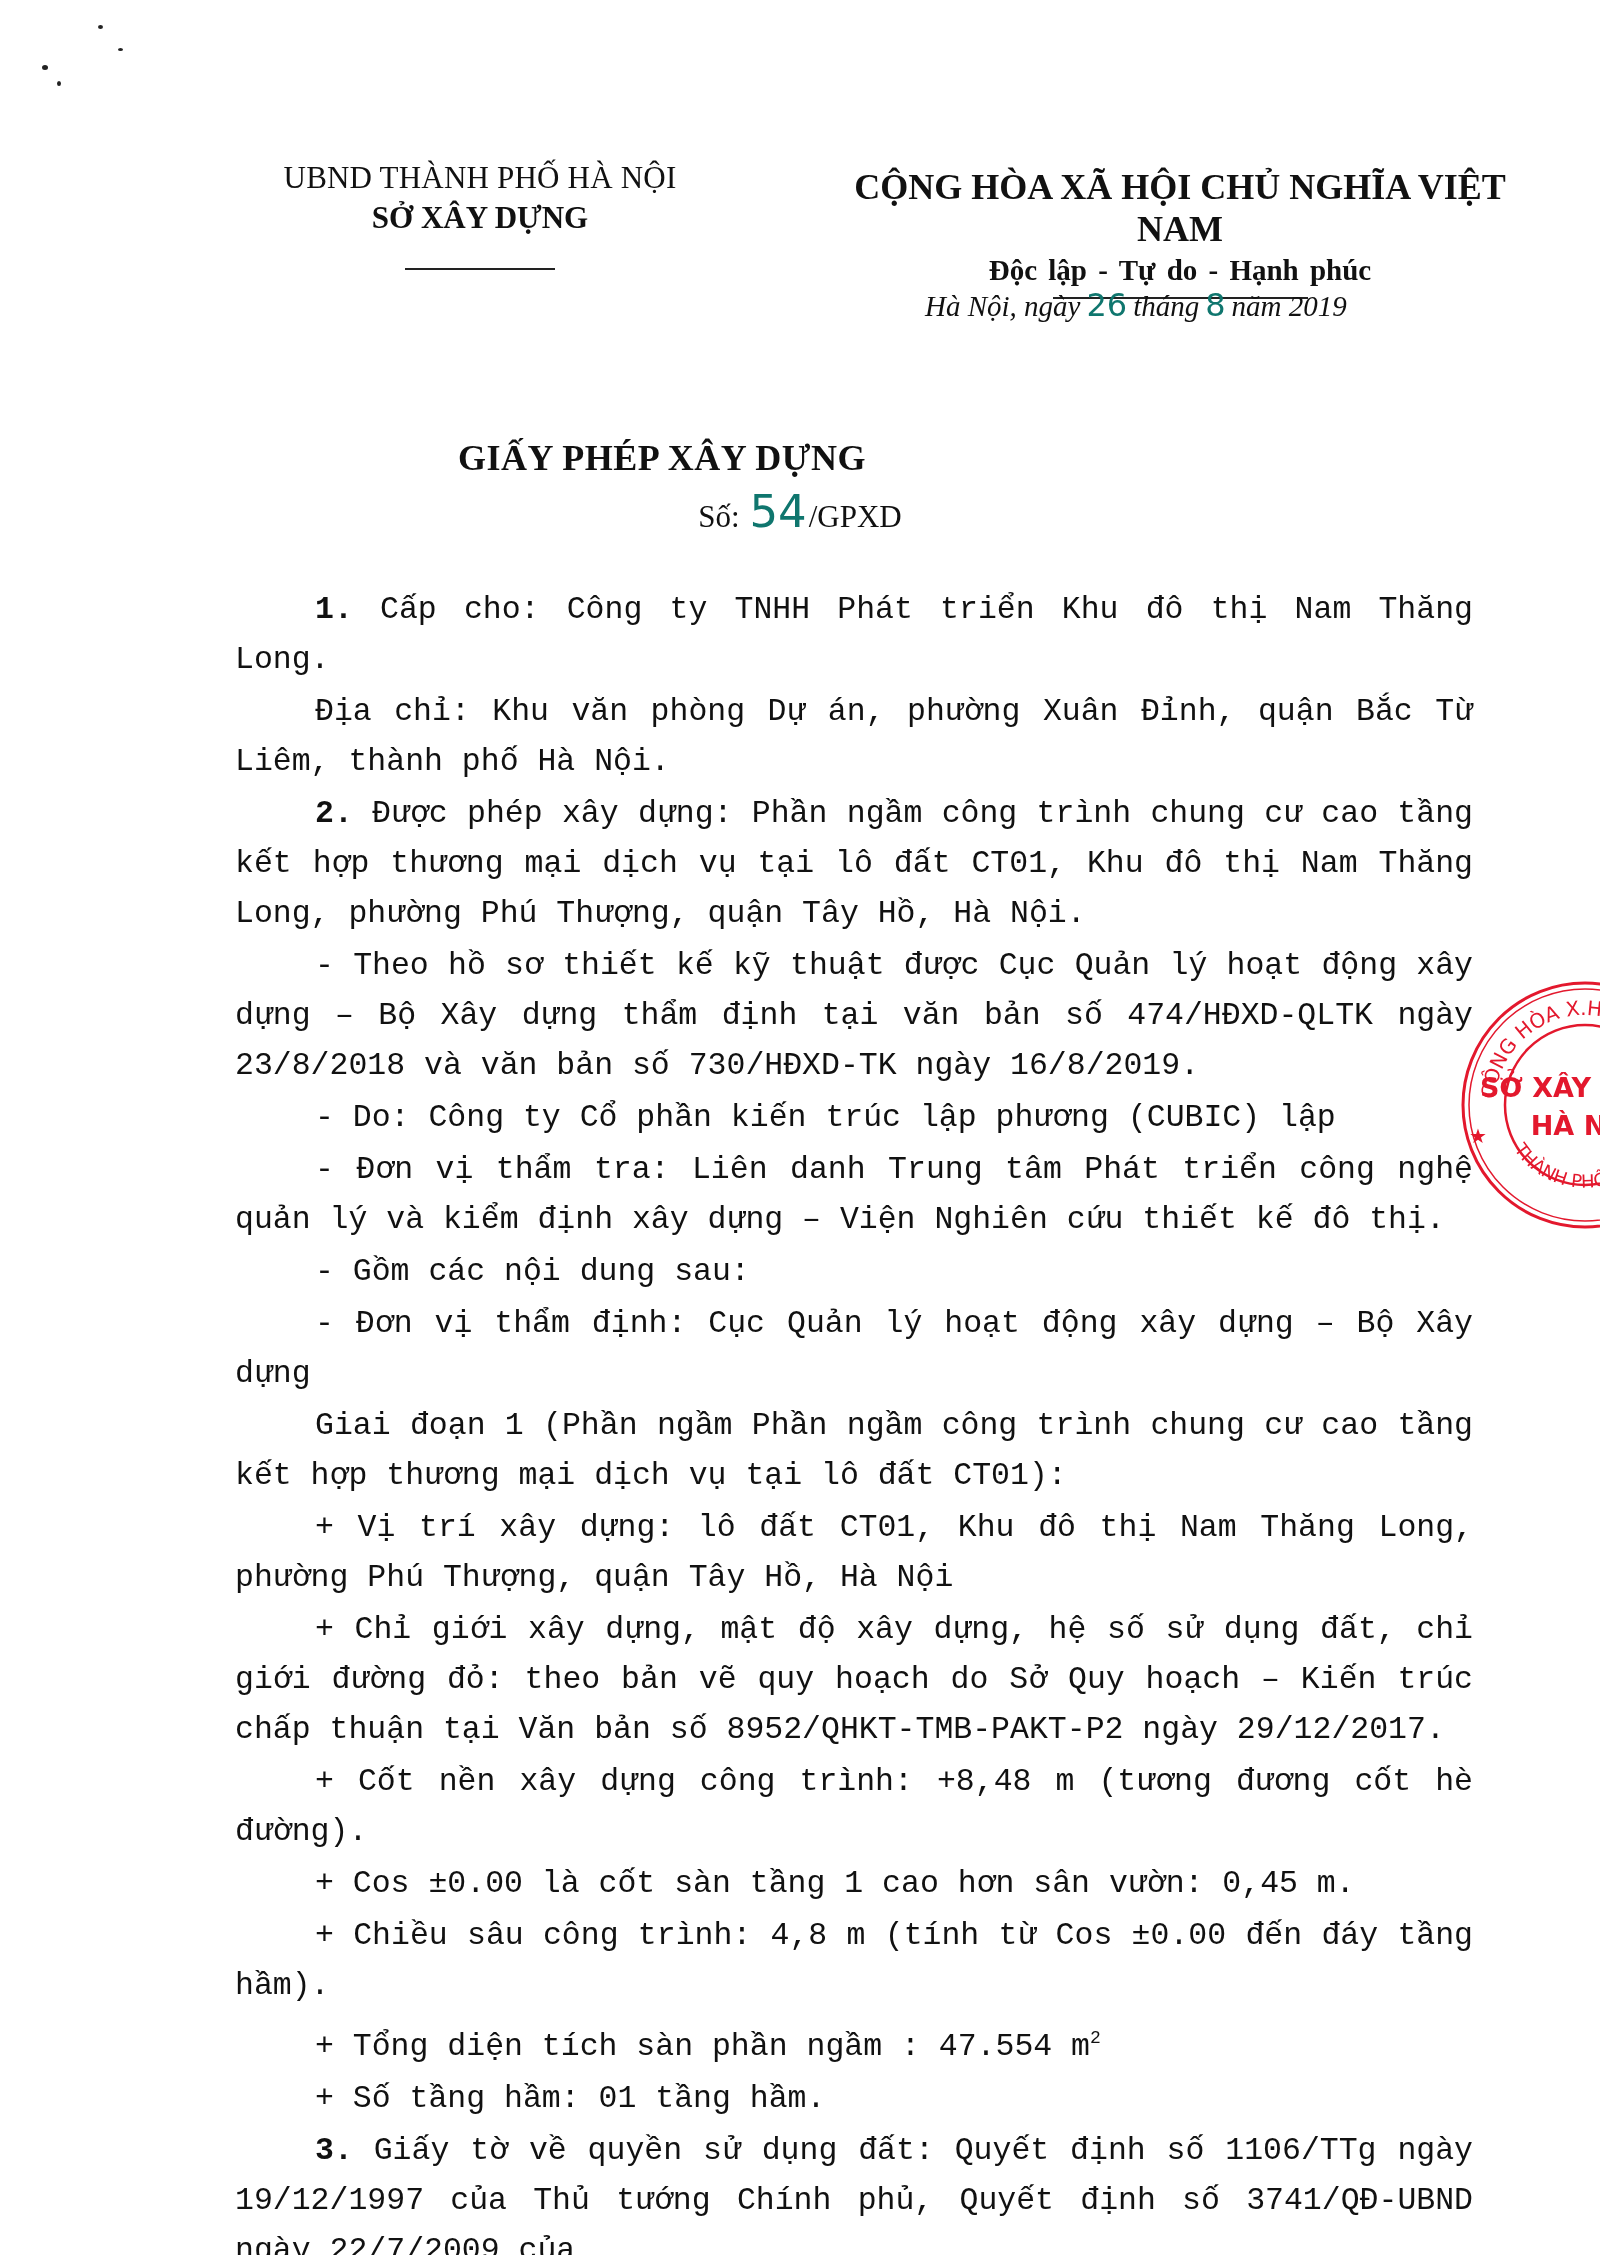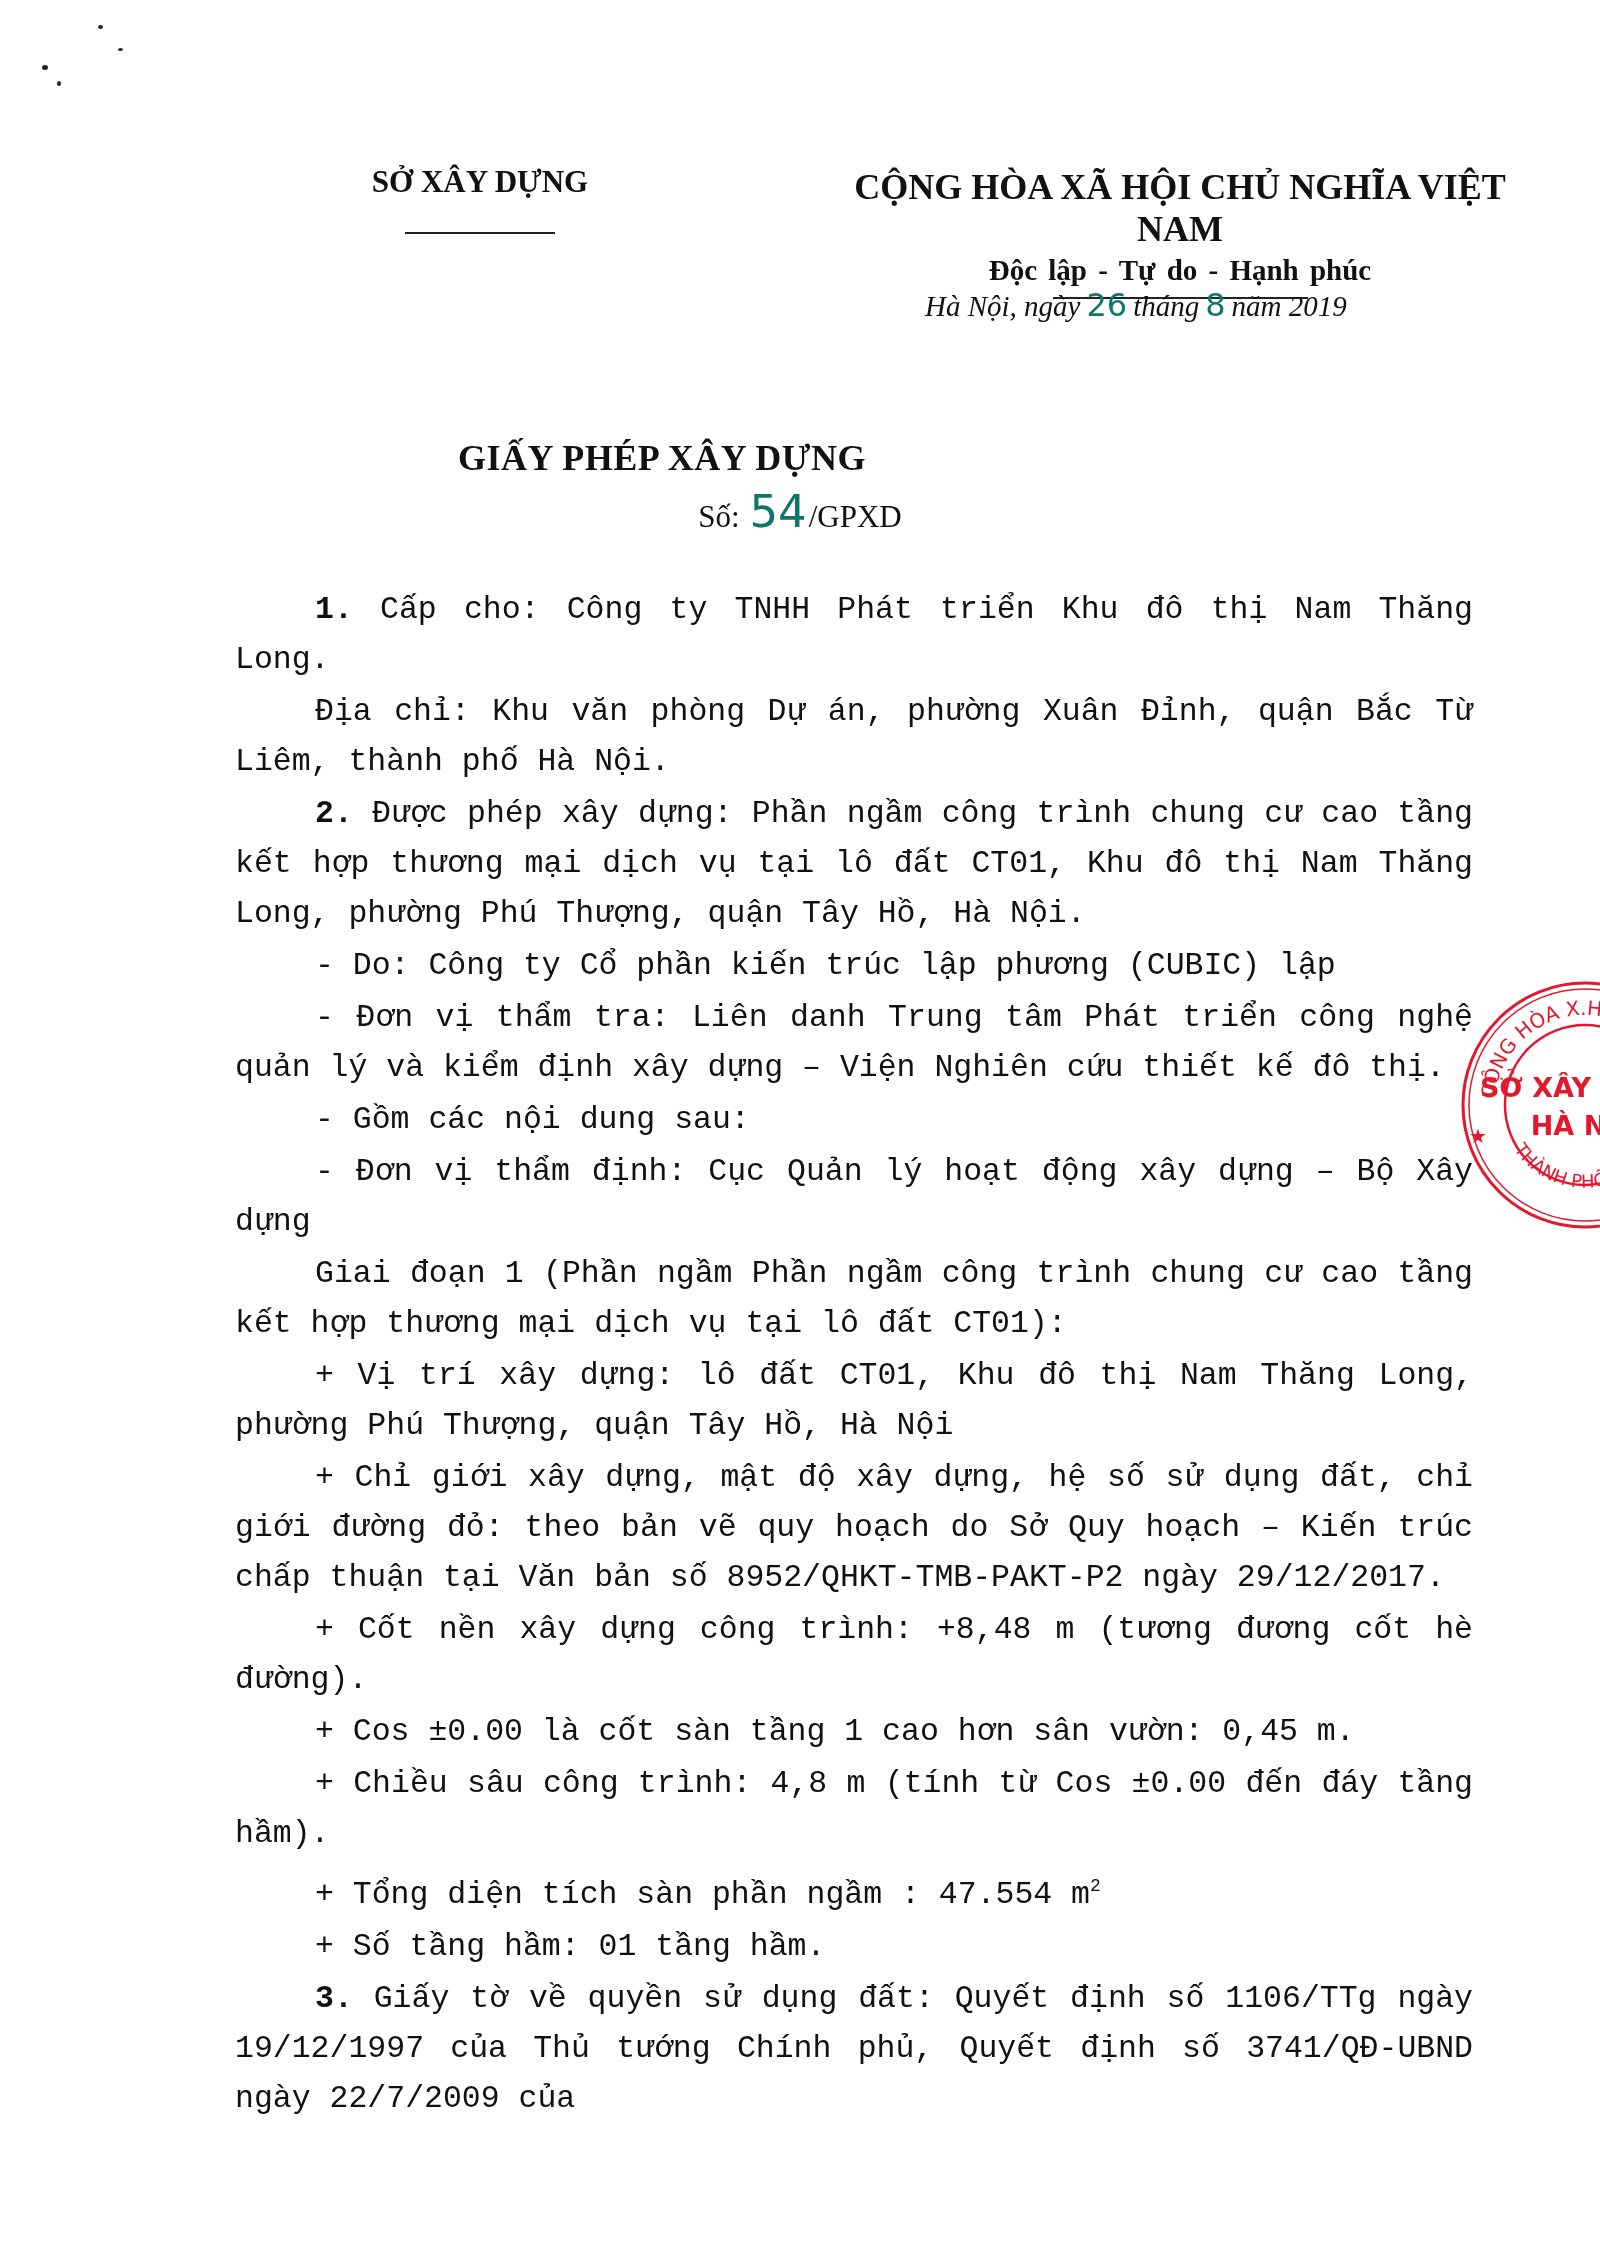--- a/index.html
+++ b/index.html
@@ -35,20 +35,21 @@
 <body>
 
 <div class="specks">
   <span class="speck" style="left:68px;top:10px;width:5px;height:4px;"></span>
   <span class="speck" style="left:88px;top:33px;width:5px;height:3px;"></span>
   <span class="speck" style="left:12px;top:50px;width:6px;height:5px;"></span>
   <span class="speck" style="left:27px;top:66px;width:4px;height:5px;"></span>
 </div>
 
 <div class="hdr-left">
+  <div class="l1">UBND THÀNH PHỐ HÀ NỘI</div>
   <div class="l2">SỞ XÂY DỰNG</div>
   <div class="rule"></div>
 </div>
 
 <div class="hdr-right">
   <div class="l1">CỘNG HÒA XÃ HỘI CHỦ NGHĨA VIỆT NAM</div>
   <div class="l2">Độc lập  -  Tự do  -  Hạnh phúc</div>
   <div class="rule"></div>
 </div>
 
@@ -59,20 +60,21 @@
 <div class="title">GIẤY PHÉP XÂY DỰNG</div>
 <div class="number">
   <span>Số:</span>
   <span class="hand">54</span><span>/GPXD</span>
 </div>
 
 <div class="body">
   <p><b>1.</b><span> Cấp cho: Công ty TNHH Phát triển Khu đô thị Nam Thăng Long.</span></p>
   <p>Địa chỉ: Khu văn phòng Dự án, phường Xuân Đỉnh, quận Bắc Từ Liêm, thành phố Hà Nội.</p>
   <p><b>2.</b><span> Được phép xây dựng: Phần ngầm công trình chung cư cao tầng kết hợp thương mại dịch vụ tại lô đất CT01, Khu đô thị Nam Thăng Long, phường Phú Thượng, quận Tây Hồ, Hà Nội.</span></p>
+  <p>- Theo hồ sơ thiết kế kỹ thuật được Cục Quản lý hoạt động xây dựng – Bộ Xây dựng thẩm định tại văn bản số 474/HĐXD-QLTK ngày 23/8/2018 và văn bản số 730/HĐXD-TK ngày 16/8/2019.</p>
   <p>- Do: Công ty Cổ phần kiến trúc lập phương (CUBIC) lập</p>
   <p>- Đơn vị thẩm tra: Liên danh Trung tâm Phát triển công nghệ quản lý và kiểm định xây dựng – Viện Nghiên cứu thiết kế đô thị.</p>
   <p>- Gồm các nội dung sau:</p>
   <p>- Đơn vị thẩm định: Cục Quản lý hoạt động xây dựng – Bộ Xây dựng</p>
   <p>Giai đoạn 1 (Phần ngầm Phần ngầm công trình chung cư cao tầng kết hợp thương mại dịch vụ tại lô đất CT01):</p>
   <p>+ Vị trí xây dựng: lô đất CT01, Khu đô thị Nam Thăng Long, phường Phú Thượng, quận Tây Hồ, Hà Nội</p>
   <p>+ Chỉ giới xây dựng, mật độ xây dựng, hệ số sử dụng đất, chỉ giới đường đỏ: theo bản vẽ quy hoạch do Sở Quy hoạch – Kiến trúc chấp thuận tại Văn bản số 8952/QHKT-TMB-PAKT-P2 ngày 29/12/2017.</p>
   <p>+ Cốt nền xây dựng công trình: +8,48 m (tương đương cốt hè đường).</p>
   <p>+ Cos ±0.00 là cốt sàn tầng 1 cao hơn sân vườn: 0,45 m.</p>
   <p>+ Chiều sâu công trình: 4,8 m (tính từ Cos ±0.00 đến đáy tầng hầm).</p>

